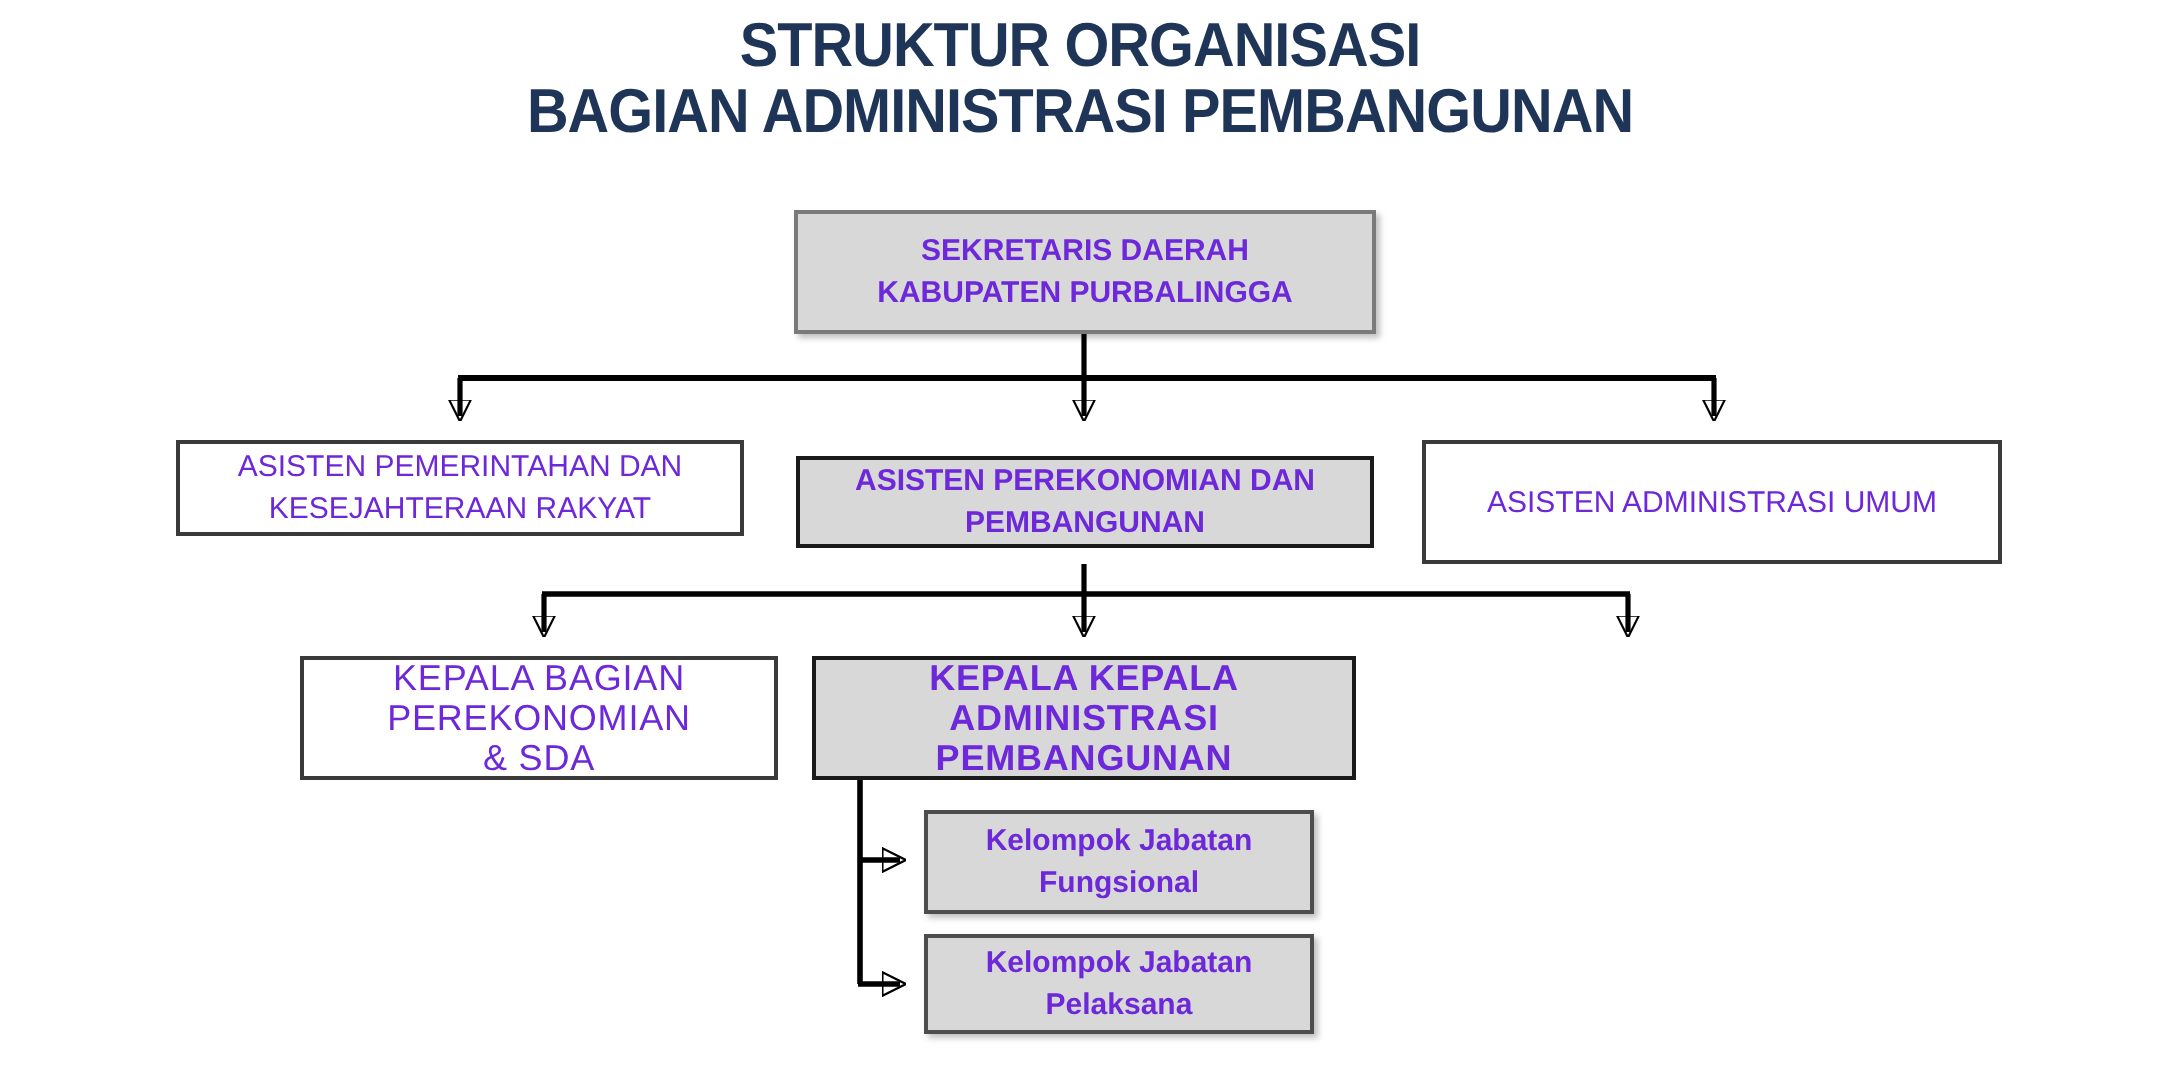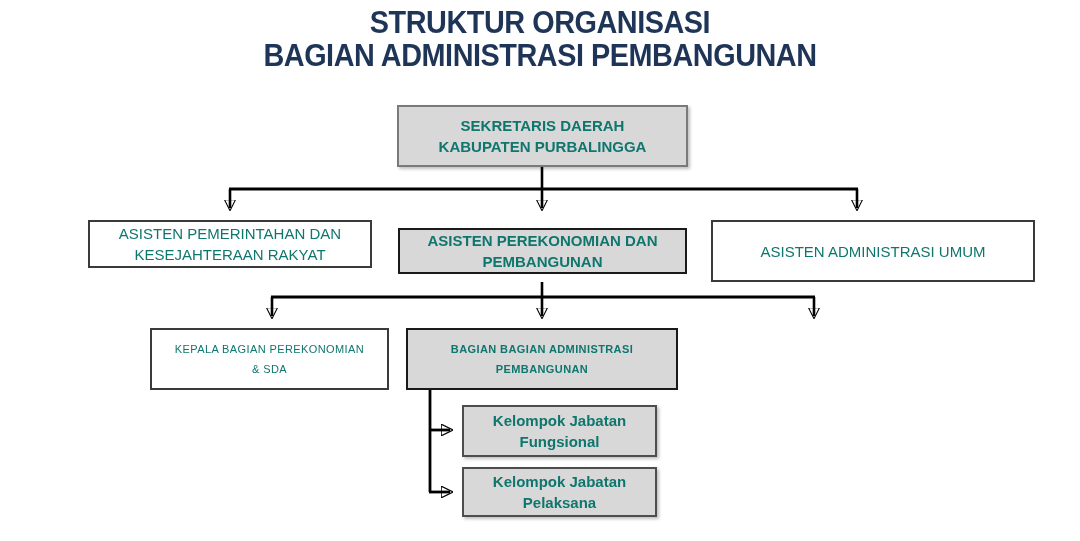--- a/index.html
+++ b/index.html
@@ -10,32 +10,32 @@
   .title{
     position:absolute;top:6px;left:0;width:100%;text-align:center;
     color:#1F3557;font-weight:bold;font-size:31px;line-height:33px;
     transform:scaleX(0.93);letter-spacing:-0.5px;
   }
   .box{
     position:absolute;box-sizing:border-box;
     display:flex;align-items:center;justify-content:center;
     text-align:center;white-space:pre-line;
     background:#ffffff;border:2px solid #3a3a3a;
-    color:#0f766e;font-size:15px;line-height:21px;
+    color:#6d28d9;font-size:15px;line-height:21px;
   }
   .gray{background:#D8D8D8;}
   .bold{font-weight:bold;}
-  .small{font-size:11px;line-height:20px;letter-spacing:0.4px;}
+  .small{font-size:18px;line-height:20px;letter-spacing:0.4px;}
   .shadow{box-shadow:2px 2px 3px rgba(0,0,0,0.25);}
 
   
   .n-sekda {left:397px;top:105px;width:291px;height:62px;border-color:#7a7a7a;border-width:2.5px;}
   .n-apem  {left:88px; top:220px;width:284px;height:48px;}
   .n-aper  {left:398px;top:228px;width:289px;height:46px;border-color:#1a1a1a;}
-  .n-aadm  {left:711px;top:220px;width:324px;height:62px;}
+  .n-aadm  {left:711px;top:220px;width:290px;height:62px;}
   .n-kper  {left:150px;top:328px;width:239px;height:62px;}
   .n-kadm  {left:406px;top:328px;width:272px;height:62px;border-color:#1a1a1a;}
   .n-kpen  {left:702px;top:328px;width:227px;height:62px;}
   .n-kfun  {left:462px;top:405px;width:195px;height:52px;border-color:#4d4d4d;}
   .n-kpel  {left:462px;top:467px;width:195px;height:50px;border-color:#4d4d4d;}
 
   svg.connectors{position:absolute;left:0;top:0;}
   svg.connectors path, svg.connectors line{stroke:#000;fill:none;}
 </style>
 </head>
@@ -74,21 +74,21 @@
 KABUPATEN PURBALINGGA</div>
 
   <div class="box n-apem">ASISTEN PEMERINTAHAN DAN
 KESEJAHTERAAN RAKYAT</div>
   <div class="box gray bold n-aper">ASISTEN PEREKONOMIAN DAN
 PEMBANGUNAN</div>
   <div class="box n-aadm">ASISTEN ADMINISTRASI UMUM</div>
 
   <div class="box small n-kper">KEPALA BAGIAN  PEREKONOMIAN
 &amp; SDA</div>
-  <div class="box gray bold small n-kadm">BAGIAN BAGIAN ADMINISTRASI
+  <div class="box gray bold small n-kadm">KEPALA KEPALA ADMINISTRASI
 PEMBANGUNAN</div>
 
   <div class="box gray bold shadow n-kfun">Kelompok Jabatan
 Fungsional</div>
   <div class="box gray bold shadow n-kpel">Kelompok Jabatan
 Pelaksana</div>
 
 </div>
 
 </body></html>

